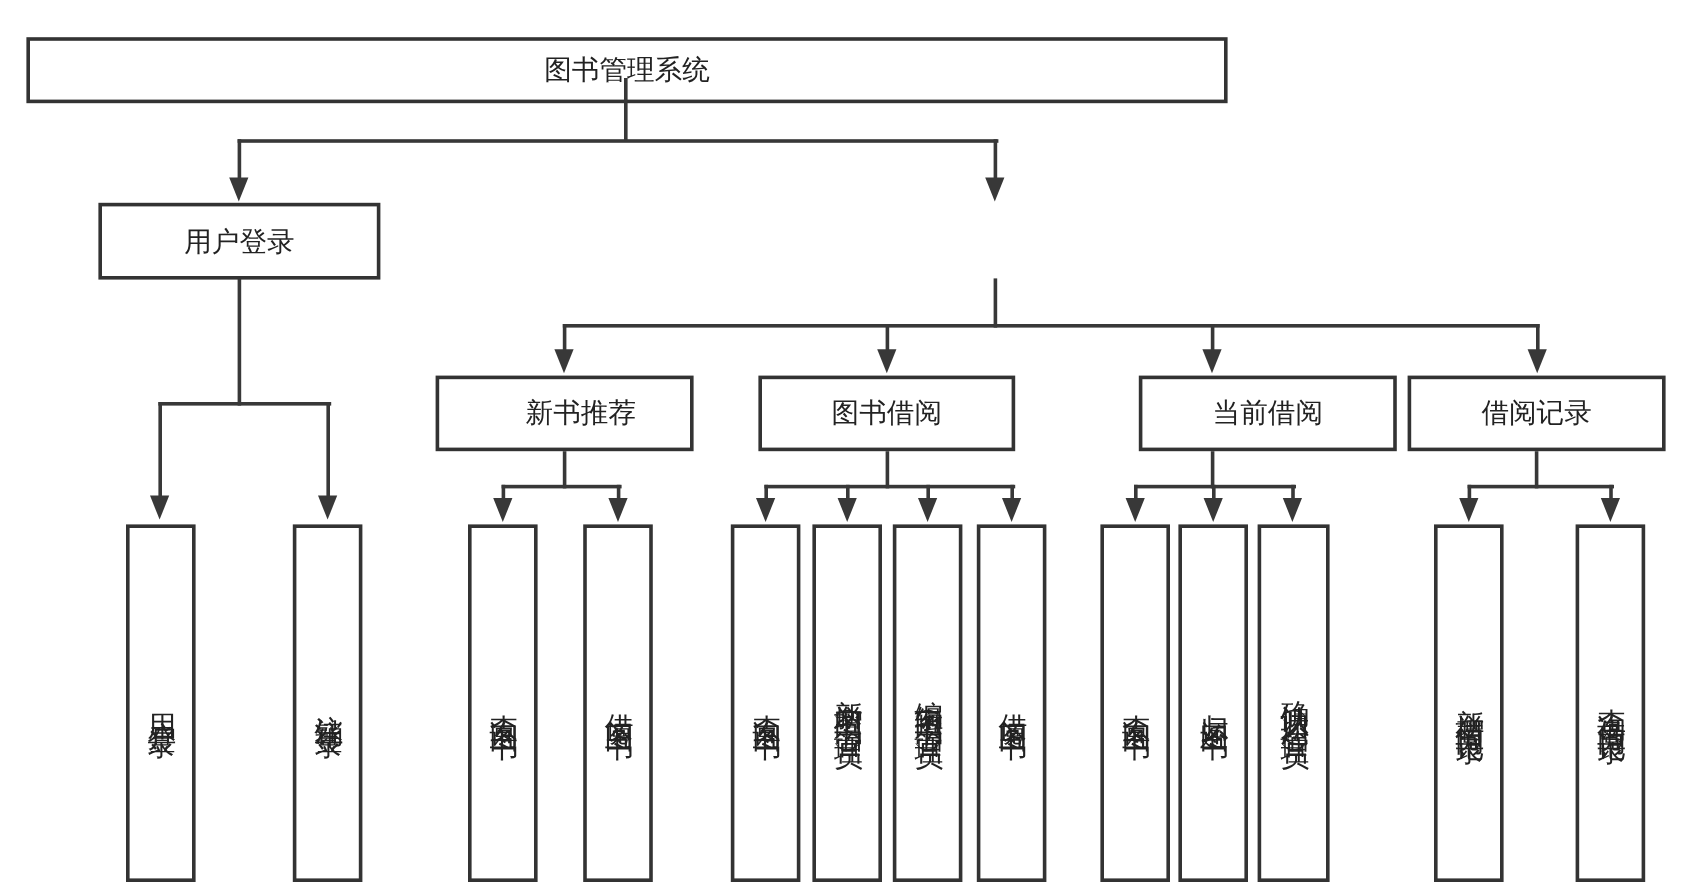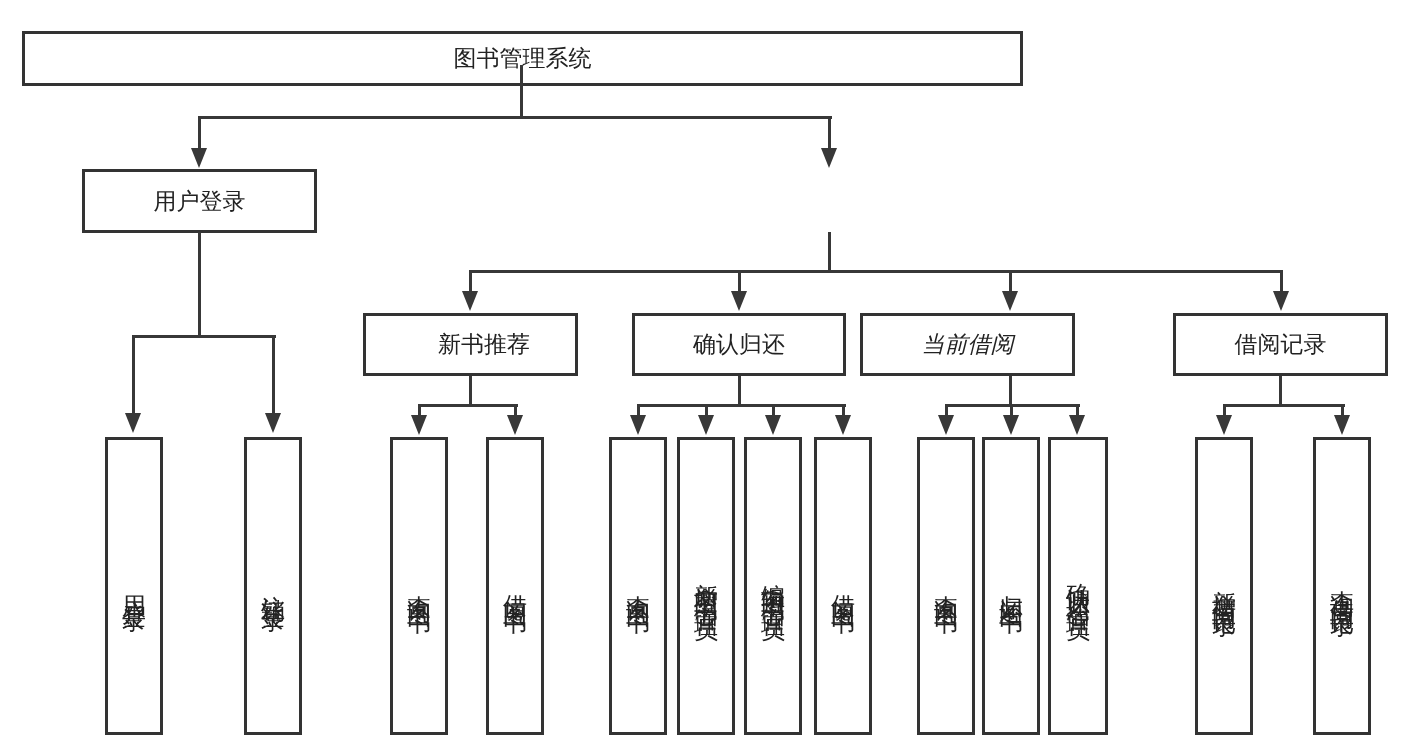--- a/index.html
+++ b/index.html
@@ -71,23 +71,23 @@
   <div class="arr" style="left:731px;top:291px;"></div>
   <div class="vl" style="left:1009px;top:270px;height:23px;"></div>
   <div class="arr" style="left:1002px;top:291px;"></div>
   <div class="vl" style="left:1280px;top:270px;height:23px;"></div>
   <div class="arr" style="left:1273px;top:291px;"></div>
 
   <div class="box" style="left:363px;top:313px;width:215px;height:63px;padding-left:27px;">
     <span>新书推荐</span>
   </div>
   <div class="box" style="left:632px;top:313px;width:214px;height:63px;">
-    <span>确认归还</span>
+    <span>图书借阅</span>
   </div>
-  <div class="box" style="left:860px;top:313px;width:215px;height:63px;font-style:italic;">
+  <div class="box" style="left:949px;top:313px;width:215px;height:63px;">
     <span>当前借阅</span>
   </div>
   <div class="box" style="left:1173px;top:313px;width:215px;height:63px;">
     <span>借阅记录</span>
   </div>
 
   <div class="vl" style="left:469px;top:376px;height:31px;"></div>
   <div class="hl" style="left:418px;top:404px;width:100px;"></div>
   <div class="vl" style="left:418px;top:404px;height:13px;"></div>
   <div class="arr" style="left:411px;top:415px;"></div>

